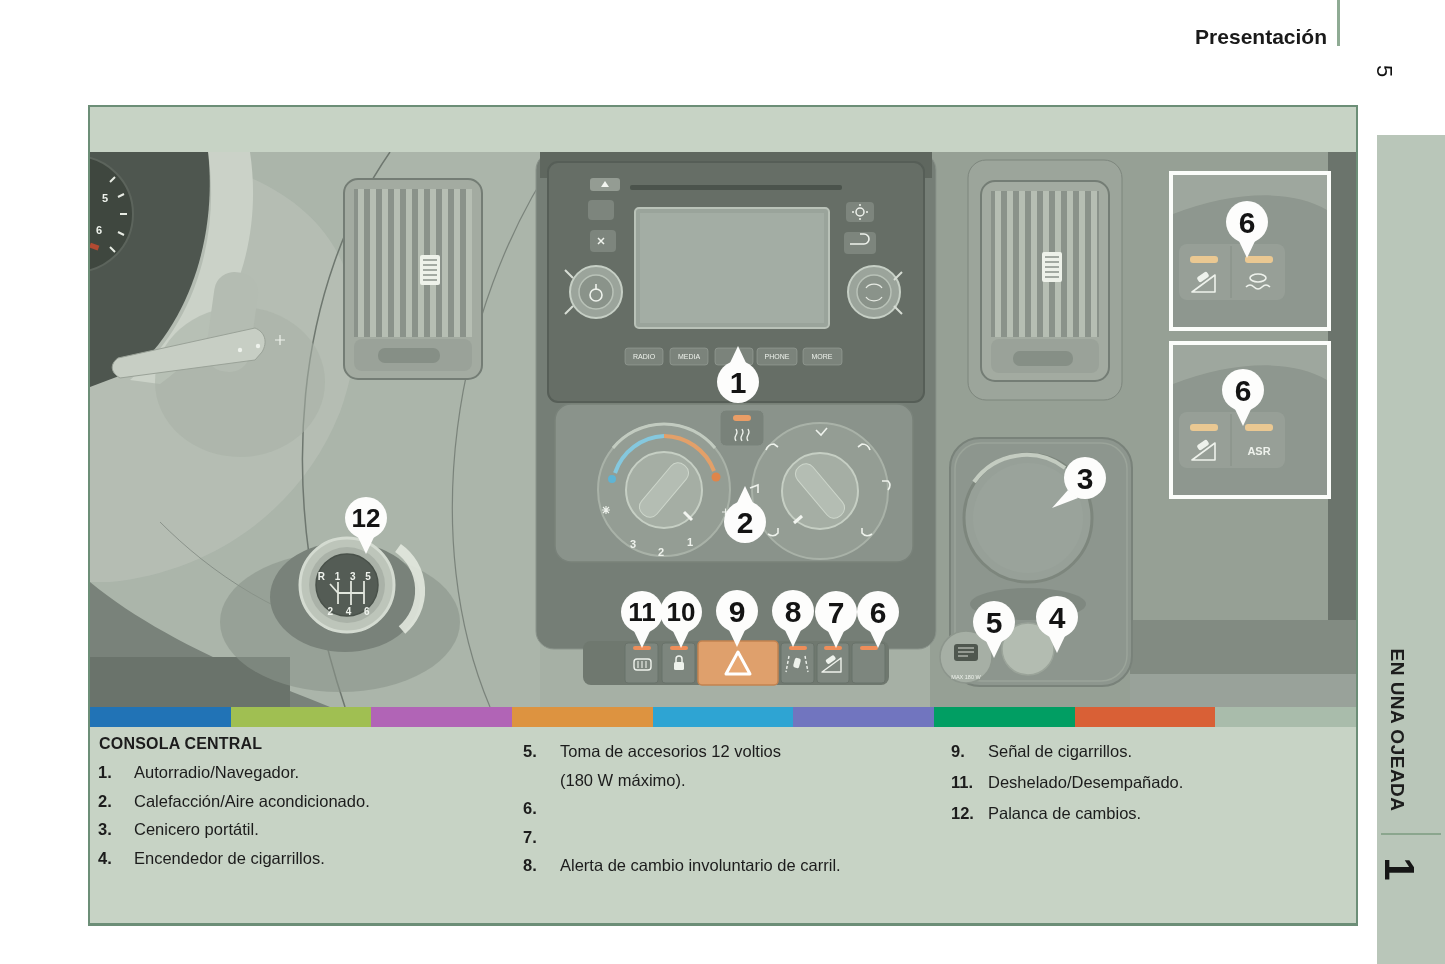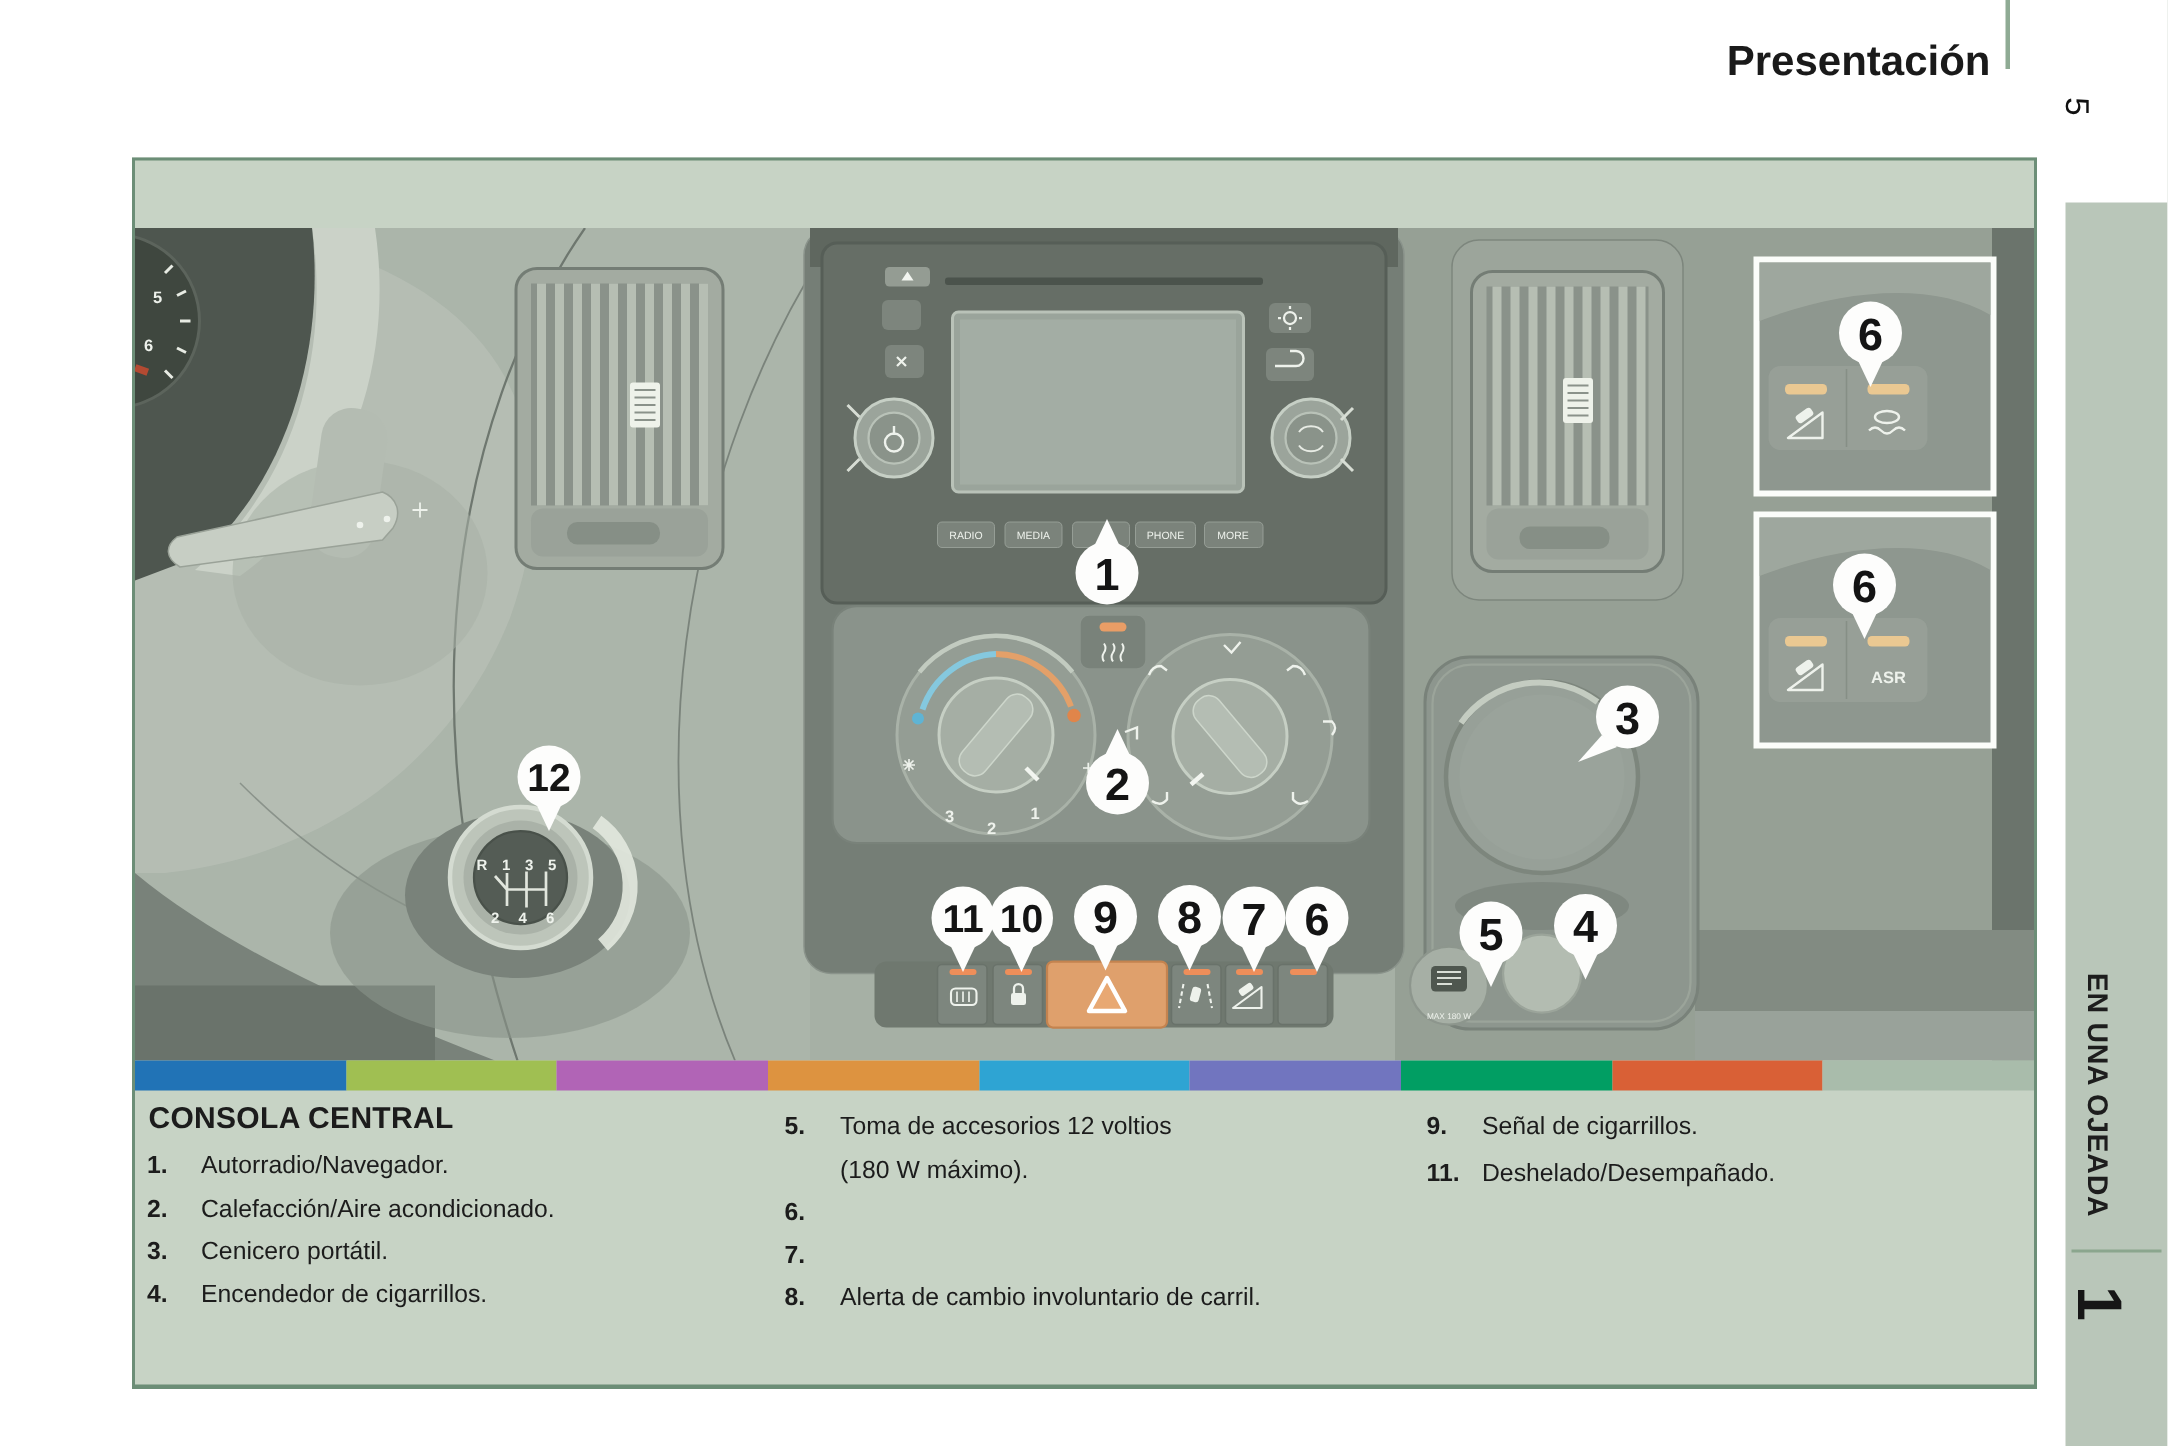--- a/index.html
+++ b/index.html
@@ -1,20 +1,20 @@
 <!DOCTYPE html>
 <html><head>
 <meta charset="utf-8">
 <style>
   html,body{margin:0;padding:0;background:#fff;}
   body{font-family:"Liberation Sans", sans-serif;color:#1c1c1c;}
   #page{position:relative;width:1445px;height:964px;background:#fff;overflow:hidden;}
 
   
-  .hdr-title{position:absolute;right:118px;top:25px;font-size:28px;font-weight:bold;color:#1a1a1a;}
+  .hdr-title{position:absolute;right:118px;top:25px;font-size:21px;font-weight:bold;color:#1a1a1a;}
   .hdr-rule{position:absolute;left:1337px;top:0;width:3px;height:46px;background:#8fab94;}
   .page-num{position:absolute;left:1362px;top:49px;width:44px;height:44px;display:flex;align-items:center;justify-content:center;
             font-size:22px;color:#111;transform:rotate(90deg);}
 
   
   .sidebar{position:absolute;left:1377px;top:135px;width:68px;height:829px;background:#b9c6b9;}
   .chapter-label{position:absolute;left:-80px;top:577px;width:200px;height:36px;display:flex;align-items:center;justify-content:center;
                  transform:rotate(90deg);font-weight:bold;font-size:19px;letter-spacing:.5px;color:#1d1d1d;white-space:nowrap;}
   .chapter-rule{position:absolute;left:4px;top:698px;width:60px;height:2px;background:#8ba68e;}
   .chapter-num{position:absolute;left:0px;top:710px;width:44px;height:48px;display:flex;align-items:center;justify-content:center;
@@ -29,21 +29,21 @@
   
   .stripe{position:absolute;left:0;top:600px;width:1266px;height:20px;display:flex;}
   .stripe>div{flex:1 1 0;height:100%;}
 
   
   .legend{position:absolute;left:0;top:620px;width:1266px;height:196px;}
   .lg-col{position:absolute;top:8px;}
   .lg-col1{left:8px;width:420px;}
   .lg-col2{left:433px;width:424px;top:10px;}
   .lg-col3{left:861px;width:400px;top:10px;}
-  .lg-title{font-size:20px;font-weight:bold;margin:0 0 5px 1px;letter-spacing:.2px;}
+  .lg-title{font-size:16px;font-weight:bold;margin:0 0 5px 1px;letter-spacing:.2px;}
   .lg-item{display:flex;font-size:16.5px;line-height:28.5px;}
   .lg-col3 .lg-item{margin-bottom:2.5px;}
   .lg-num{flex:0 0 36px;font-weight:bold;}
   .lg-col2 .lg-num,.lg-col3 .lg-num{flex-basis:37px;}
   .lg-txt{white-space:pre-line;}
 
   
   .wt{fill:#eef2ec;}
   .callout-circle{fill:#fdfdfc;}
   .callout-num{fill:#141414;font-weight:bold;text-anchor:middle;}
@@ -476,17 +476,21 @@
 
       <div class="lg-col lg-col3">
         <div class="lg-item">
           <span class="lg-num">9.</span>
           <span class="lg-txt">Señal de cigarrillos.</span>
         </div>
         <div class="lg-item">
           <span class="lg-num">11.</span>
           <span class="lg-txt">Deshelado/Desempañado.</span>
         </div>
+        <div class="lg-item">
+          <span class="lg-num">12.</span>
+          <span class="lg-txt">Palanca de cambios.</span>
+        </div>
       </div>
     </div>
 
   </div>
 </div>
 
 </body></html>

